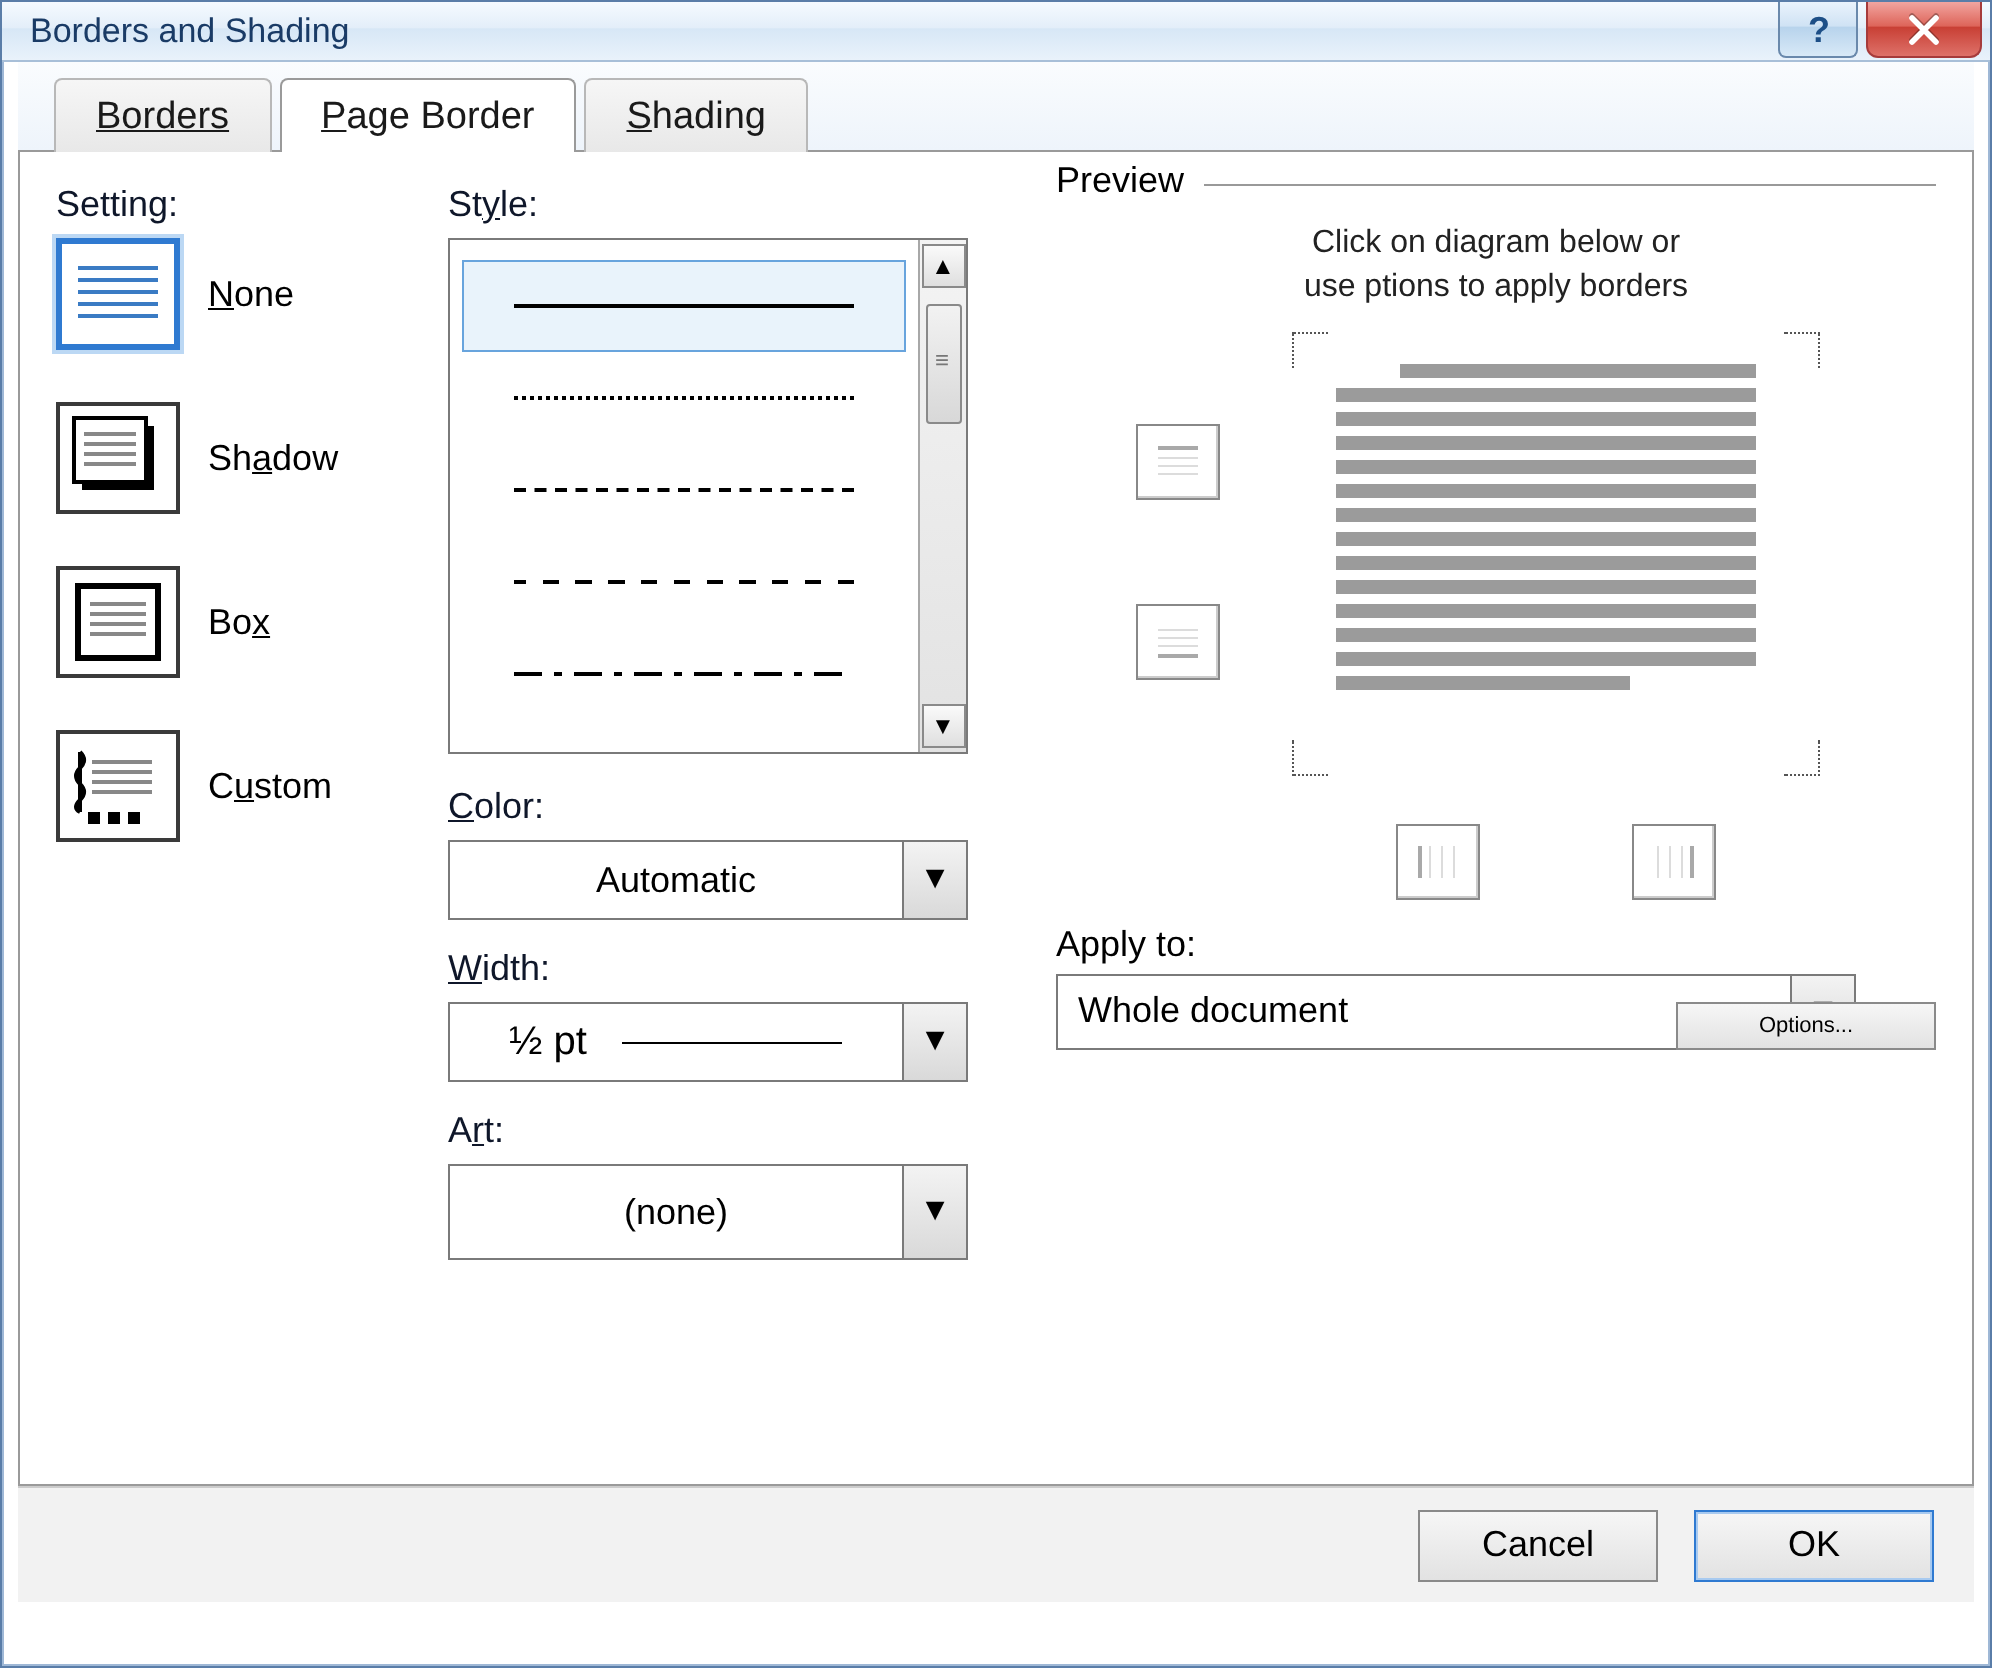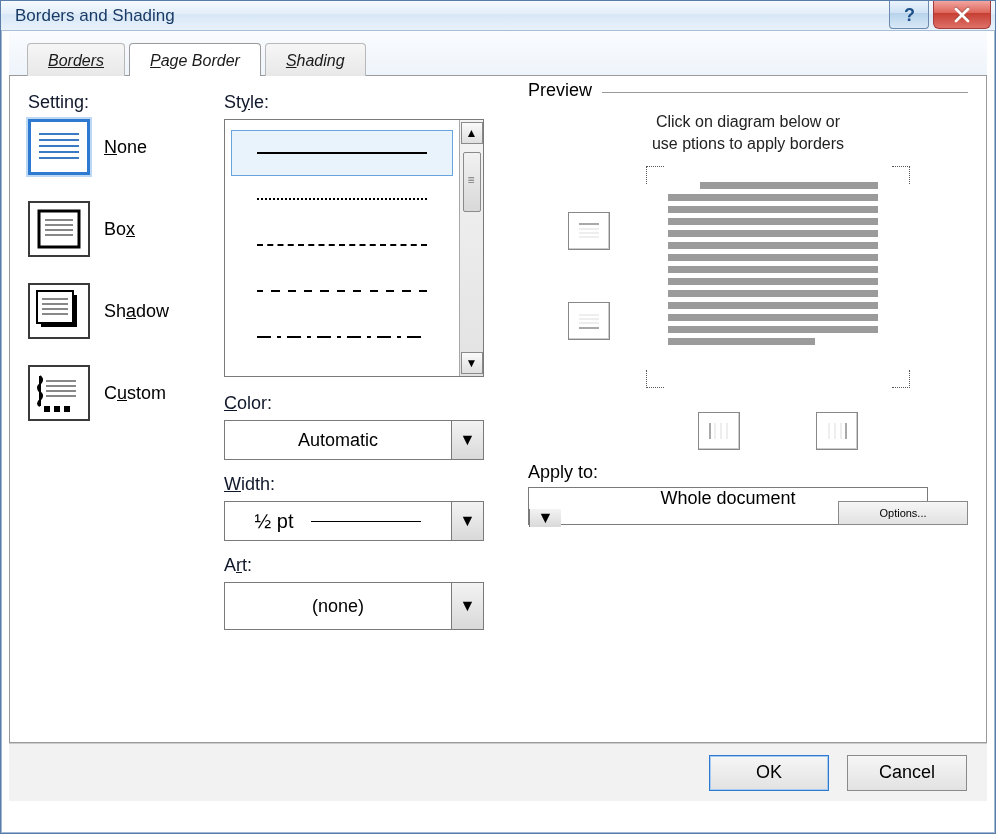--- a/index.html
+++ b/index.html
@@ -38,28 +38,28 @@
     border-radius:0 0 6px 6px;
     border-color:#a63b3b;
     background:linear-gradient(#f2a5a0,#dd6459 45%,#c83f34 46%,#de7169);
     color:#fff;
   }
   .closebtn svg { filter:drop-shadow(0 -1px 0 rgba(0,0,0,.3)); }
   .content-wrap { padding:0 8px 8px 8px; }
   .tabstrip { height:44px; display:flex; align-items:flex-end; padding:0 18px; background:linear-gradient(#fafcfe,#eef4fb); }
   .tab {
     padding:8px 20px 6px;
-    font-size:16px;
+    font-size:19px;
     color:#1a1a1a;
     border:1px solid #b8b8b8;
     border-bottom:none;
     background:linear-gradient(#f6f6f6,#e8e8e8);
     border-radius:4px 4px 0 0;
     margin-right:4px;
-    position:relative; top:1px;font-style:italic;
+    position:relative; top:1px;
   }
   .tab.active {
     background:#fff;
     border-color:#9a9a9a;
     z-index:2;
     top:1px;
     box-shadow:0 2px 0 #fff;
   }
   .tab .u { text-decoration:underline; }
   .panel {
@@ -150,21 +150,21 @@
   }
   .edgebtn svg { opacity:.5; }
   .edgebtn.top { left:0; top:40px; }
   .edgebtn.bot { left:0; top:130px; }
   .edgebtn.left{ left:130px; top:240px; }
   .edgebtn.right{ left:248px; top:240px; }
 
   .apply-label { font-size:18px; margin-top:60px; }
   .apply-dd {
     width:400px; height:38px; border:1px solid #7a7a7a;
-    display:flex; align-items:center; background:#fff; margin-top:4px;flex-direction:column;
+    display:flex; align-items:center; background:#fff; margin-top:4px;
   }
   .apply-dd .val{ flex:1; padding:0 10px; font-size:18px;}
   .apply-dd .ddbtn{
     width:32px; align-self:stretch; border-left:1px solid #7a7a7a;
     background:linear-gradient(#f3f3f3,#d9d9d9);
     display:flex; align-items:center; justify-content:center;
   }
 
   .options-btn {
     position:absolute; right:0; bottom:0;
@@ -246,47 +246,47 @@
                     <rect x="2" y="22" width="40" height="2"></rect>
                     <rect x="2" y="28" width="40" height="2"></rect>
                   </g>
                 </svg>
             </div>
             <span class="lbl"><span class="u">N</span>one</span>
           </div>
 
           <div class="setting-item">
             <div class="swatch">
-              <svg width="44" height="40">
-                  <rect x="2" y="2" width="40" height="36" fill="none" stroke="#000" stroke-width="3"></rect>
-                  <g fill="#888">
-                    <rect x="8" y="10" width="28" height="2"></rect>
-                    <rect x="8" y="15" width="28" height="2"></rect>
-                    <rect x="8" y="20" width="28" height="2"></rect>
-                    <rect x="8" y="25" width="28" height="2"></rect>
-                  </g>
-                </svg>
-            </div>
-            <span class="lbl">Bo<span class="u">x</span></span>
-          </div>
-
-          <div class="setting-item">
-            <div class="swatch">
               <svg width="48" height="44">
                   <rect x="6" y="6" width="36" height="32" fill="#000"></rect>
                   <rect x="2" y="2" width="36" height="32" fill="#fff" stroke="#000" stroke-width="2"></rect>
                   <g fill="#888">
                     <rect x="7" y="9" width="26" height="2"></rect>
                     <rect x="7" y="14" width="26" height="2"></rect>
                     <rect x="7" y="19" width="26" height="2"></rect>
                     <rect x="7" y="24" width="26" height="2"></rect>
                   </g>
                 </svg>
             </div>
             <span class="lbl">Sh<span class="u">a</span>dow</span>
+          </div>
+
+          <div class="setting-item">
+            <div class="swatch">
+              <svg width="44" height="40">
+                  <rect x="2" y="2" width="40" height="36" fill="none" stroke="#000" stroke-width="3"></rect>
+                  <g fill="#888">
+                    <rect x="8" y="10" width="28" height="2"></rect>
+                    <rect x="8" y="15" width="28" height="2"></rect>
+                    <rect x="8" y="20" width="28" height="2"></rect>
+                    <rect x="8" y="25" width="28" height="2"></rect>
+                  </g>
+                </svg>
+            </div>
+            <span class="lbl">Bo<span class="u">x</span></span>
           </div>
 
 
           <div class="setting-item">
             <div class="swatch">
               <svg width="46" height="42">
                   <path d="M4 4 L4 34" stroke="#000" stroke-width="2"></path>
                   <path d="M4 4 Q8 8 4 12 Q0 16 4 20 Q8 24 4 28 Q0 32 4 34" fill="none" stroke="#000" stroke-width="2"></path>
                   <g fill="#888">
                     <rect x="10" y="8" width="30" height="2"></rect>
@@ -436,21 +436,21 @@
 
           <div class="options-btn">
             <span><span class="u">O</span>ptions...</span>
           </div>
         </div>
       </div>
 
     </div>
 
     <div class="footer">
+      <div class="btn">
+        <span>Cancel</span>
+      </div>
       <div class="btn primary">
         <span>OK</span>
-      </div>
-      <div class="btn">
-        <span>Cancel</span>
       </div>
     </div>
   </div>
 </div>
 
 </body></html>

